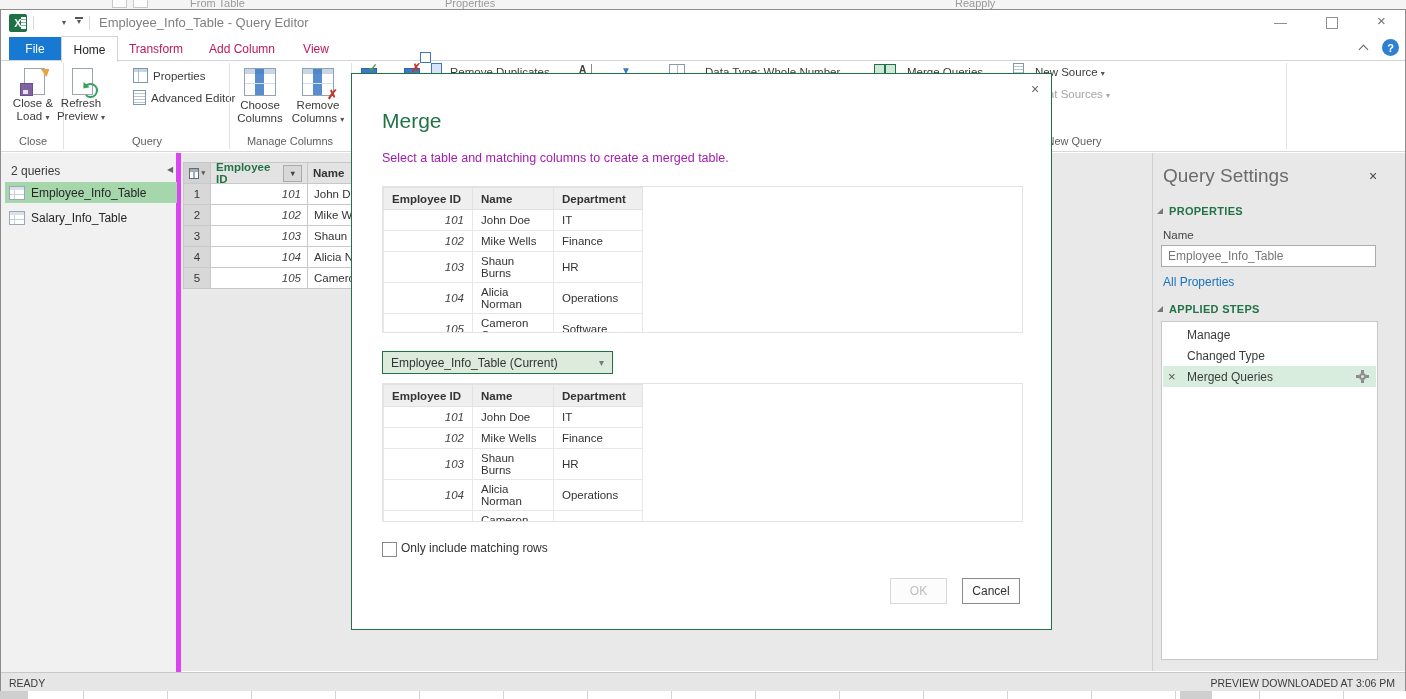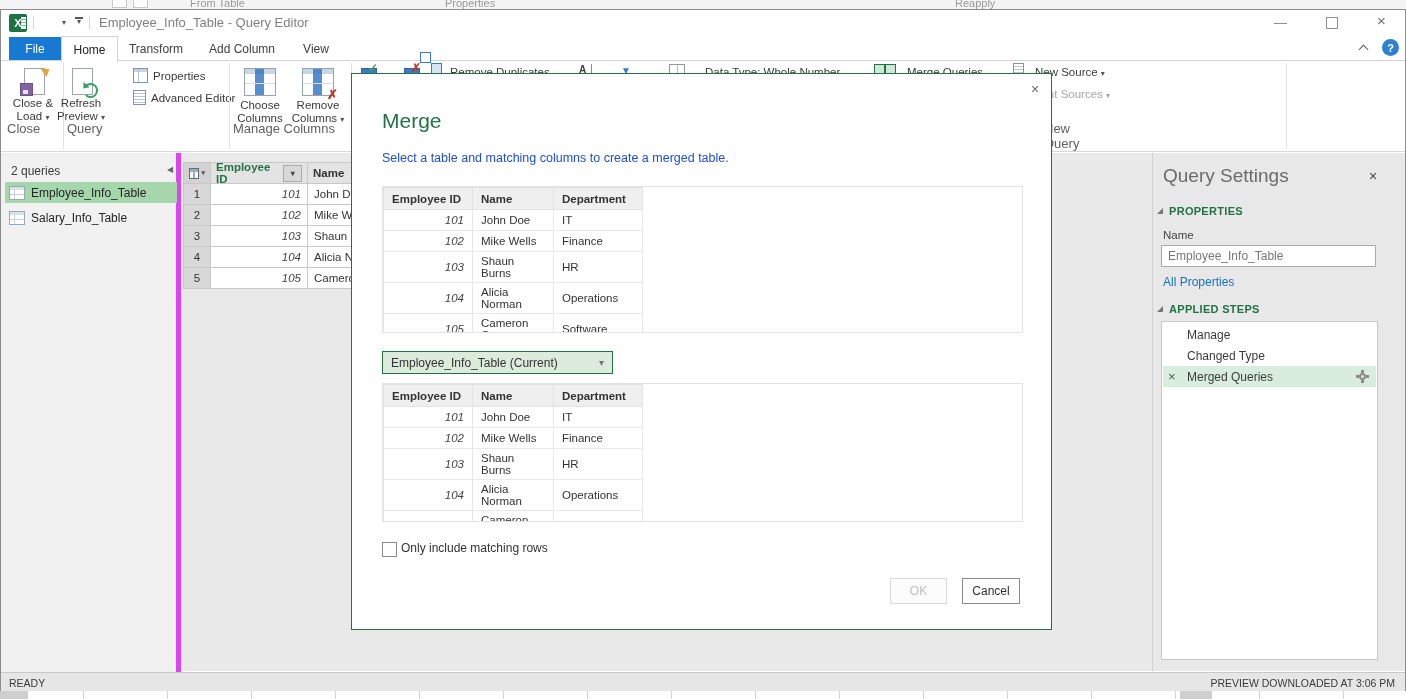--- a/index.html
+++ b/index.html
@@ -27,30 +27,30 @@
   .qat-ic i{width:8px;height:2px;background:#555;display:block;margin-bottom:1px;}
   .caret{font-style:normal;font-size:8px;color:#555;}
   .win-title{font-size:13px;color:#7f7f7f;}
   .ctl-min{width:13px;height:1px;background:#8f8f8f;}
   .ctl-max{width:12px;height:12px;border:1px solid #8f8f8f;}
   .ctl-x{font-size:15px;color:#6f6f6f;line-height:15px;}
   
   #tabbar{left:1px;top:36px;width:1404px;height:25px;background:#fff;border-bottom:1px solid #d4d4d4;}
   .file-tab{left:8px;top:1px;width:52px;height:23px;background:#1779d2;color:#fff;font-size:12px;
             display:flex;align-items:center;justify-content:center;}
-  .tab{font-size:12px;color:#404040;display:flex;align-items:center;justify-content:center;}
+  .tab{font-size:12px;color:#be185d;display:flex;align-items:center;justify-content:center;}
   .tab-active{left:60px;top:0;width:57px;height:26px;background:#fff;border:1px solid #d4d4d4;border-bottom:none;z-index:3;color:#262626;}
   .chev-up{width:7px;height:7px;border-top:1px solid #5f5f5f;border-right:1px solid #5f5f5f;transform:rotate(-45deg);}
   .help-circle{width:17px;height:17px;border-radius:50%;background:#2e80d0;color:#fff;font-size:11px;font-weight:bold;
                display:flex;align-items:center;justify-content:center;}
   
   #ribbon{left:1px;top:61px;width:1404px;height:91px;background:#fff;border-bottom:1px solid #d8d8d8;}
   .btn-big{position:absolute;display:flex;flex-direction:column;align-items:center;font-size:11.5px;color:#3b3b3b;text-align:center;line-height:13px;}
   .btn-small{position:absolute;display:flex;align-items:center;font-size:11.5px;color:#3b3b3b;gap:5px;}
-  .grp-label{position:absolute;top:60px;font-size:13px;color:#5f5f5f;}
+  .grp-label{position:absolute;top:74px;font-size:11px;color:#5f5f5f;text-align:center;}
   .ic-page{width:19px;height:25px;background:#fff;border:1px solid #9aa5af;position:relative;}
   .ic-floppy{position:absolute;left:-5px;bottom:-2px;width:11px;height:11px;background:#8064a2;border:1px solid #6a5089;}
   .ic-floppy::before{content:"";position:absolute;left:2px;bottom:1px;width:5px;height:4px;background:#e8e2f0;}
   .ic-arrow-or{position:absolute;right:-6px;top:-3px;width:0;height:0;border-left:7px solid #e8a33d;border-top:5px solid transparent;border-bottom:5px solid transparent;transform:rotate(-35deg);}
   .ic-refresh{position:absolute;right:-6px;bottom:-4px;width:11px;height:11px;border:2px solid #35a05f;border-radius:50%;border-left-color:transparent;}
   .ic-refresh::before{content:"";position:absolute;left:-4px;top:-1px;width:0;height:0;border-top:5px solid #35a05f;border-left:4px solid transparent;border-right:4px solid transparent;transform:rotate(40deg);}
   .ic-grid{width:30px;height:26px;border:1px solid #93a3b3;background:linear-gradient(#c9d7e4 0 5px,#fff 5px);position:relative;}
   .ic-grid::before{content:"";position:absolute;left:10px;top:0;width:9px;height:100%;background:#3b79c6;opacity:.85;}
   .ic-grid::after{content:"";position:absolute;left:0;top:14px;width:100%;height:1px;background:#d7dfe7;}
   .ic-x-red{position:absolute;right:-5px;bottom:-6px;color:#c0392b;font-size:13px;font-weight:bold;}
@@ -108,21 +108,21 @@
   .panel-x{position:absolute;font-size:14px;color:#444;}
   
   #statusbar{left:1px;top:672px;width:1404px;height:19px;background:#e6e6e6;border-top:1px solid #c9c9c9;font-size:10.5px;color:#3b3b3b;}
   
   #bottom-strip{left:0;top:691px;width:1406px;height:8px;background:#fff;
     background-image:repeating-linear-gradient(90deg,transparent 0 83px,#d4d4d4 83px 84px);}
   .b-gray{position:absolute;top:0;height:8px;background:#cfcfcf;}
   
   #dialog{left:351px;top:73px;width:701px;height:557px;background:#fff;border:1px solid #217346;z-index:10;}
   .dlg-title{position:absolute;left:30px;top:35px;font-size:21px;font-weight:300;color:#217346;}
-  .dlg-sub{position:absolute;left:30px;top:77px;font-size:12.5px;color:#1d4ed8;}
+  .dlg-sub{position:absolute;left:30px;top:77px;font-size:12.5px;color:#a21caf;}
   .dlg-x{position:absolute;left:679px;top:8px;font-size:14px;color:#666;line-height:14px;}
   .tbl-wrap{position:absolute;left:30px;width:639px;background:#fff;border:1px solid #e3e3e3;overflow:hidden;}
   table.dlg{border-collapse:collapse;font-size:11.5px;color:#333;}
   table.dlg th{background:#efefef;border:1px solid #e2e2e2;font-weight:bold;text-align:left;padding:4px 8px;height:13px;}
   table.dlg td{border:1px solid #e8e8e8;background:#fff;padding:3px 8px;height:14px;}
   td.td-id{font-style:italic;text-align:right;color:#444;}
   .dd{position:absolute;left:30px;top:277px;width:231px;height:23px;background:#dcebdc;border:1px solid #217346;
       display:flex;align-items:center;font-size:12px;color:#333;padding:0 8px;box-sizing:border-box;}
   .dd .caret{margin-left:auto;color:#7a7a7a;font-size:10px;}
   .chk{position:absolute;left:30px;top:468px;width:13px;height:13px;border:1px solid #8a8a8a;background:#fff;}

